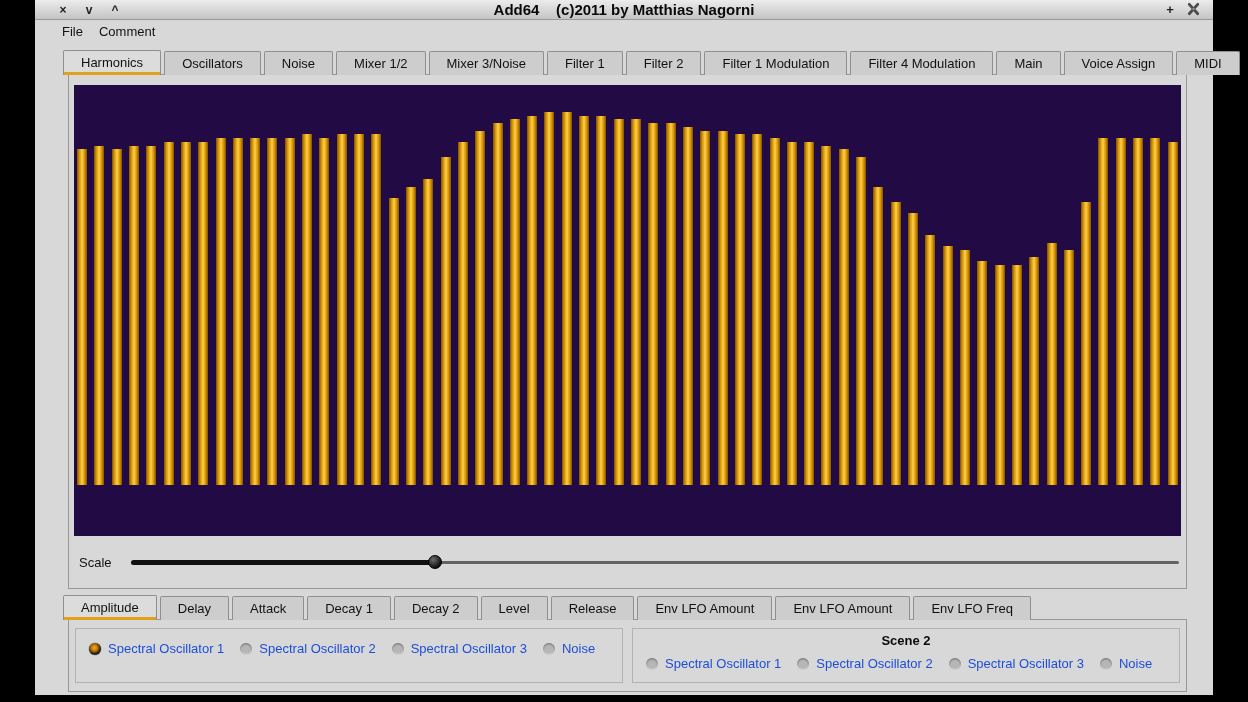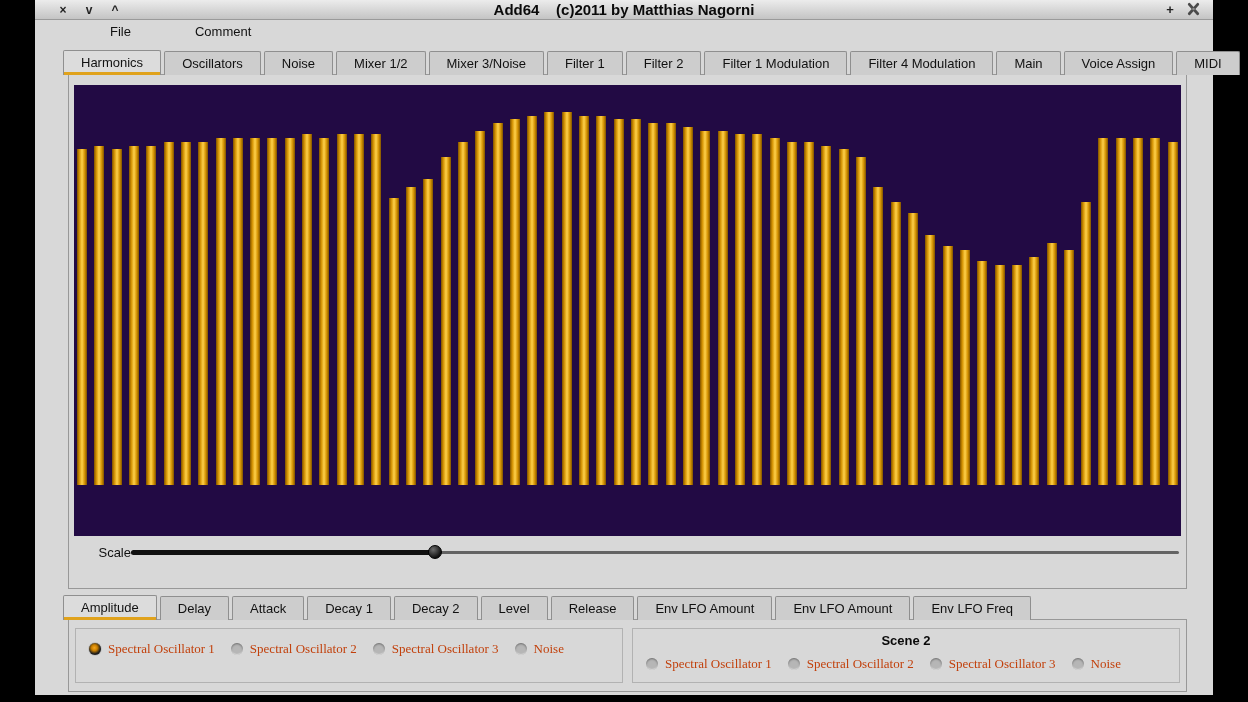--- a/index.html
+++ b/index.html
@@ -20,21 +20,21 @@
   }
   .tb-controls-left { display:flex; gap:14px; padding-left:22px; font-size:12px; font-weight:bold; color:#222; z-index:2; }
   .tb-btn { width:12px; text-align:center; line-height:18px; cursor:default; }
   .tb-title {
     position:absolute; left:0; right:0; text-align:center;
     font-weight:bold; font-size:15px; color:#0a0a0a; white-space:pre;
   }
   .tb-controls-right { margin-left:auto; display:flex; align-items:center; gap:10px; padding-right:12px; font-weight:bold; z-index:2; font-size:13px; color:#222; }
   
   .menubar { height:22px; display:flex; align-items:center; gap:2px; padding-left:20px; font-size:13px; color:#111; }
-  .menu-item { padding:2px 7px; cursor:default;margin-left:48px; }
+  .menu-item { padding:2px 7px; cursor:default; }
   
   .tabs { display:flex; align-items:flex-end; padding-left:28px; position:relative; z-index:2; }
   .tabs-main { margin-top:7px; }
   .tabs-param { margin-top:5px; }
   .tab {
     font-size:13px; color:#111; background:#cdcdcd;
     border:1px solid #8f8f8f; border-bottom:none;
     padding:4px 17px; margin-right:3px; border-radius:2px 2px 0 0;
     position:relative; top:1px; cursor:default; white-space:nowrap;
   }
@@ -49,34 +49,34 @@
   .chart {
     height:451px; background:#220a44; position:relative;
     display:flex; align-items:flex-end; justify-content:space-between;
     padding:0 3px 51px 3px;
   }
   .bar {
     width:10px;
     background: linear-gradient(90deg, #7e5200 0%, #d18f00 22%, #ffd14a 50%, #d18f00 78%, #7e5200 100%);
   }
   
-  .scale-row { display:flex; align-items:center; margin-top:3px; height:26px; padding-left:5px;text-align:right; }
+  .scale-row { display:flex; align-items:center; margin-top:13px; height:26px; padding-left:5px; }
   .scale-label { font-size:13px; color:#111; width:52px; }
   .slider { position:relative; flex:1; height:16px; margin-right:2px; }
   .slider-track { position:absolute; left:0; right:0; top:7px; height:3px; background:#636363; border-radius:2px; }
   .slider-fill { position:absolute; left:0; top:6px; height:5px; background:#101010; border-radius:3px; }
   .slider-handle {
     position:absolute; top:1px; width:14px; height:14px; border-radius:50%;
     background: radial-gradient(circle at 35% 30%, #6e6e6e, #101010 72%);
     border:1px solid #000; transform:translateX(-50%);
   }
   
   .scene-box { flex:1; border:1px solid #b2b2b2; background:#d8d8d8; padding:4px 0 0 0; }
   .scene-title { text-align:center; font-weight:bold; font-size:13px; color:#0a0a0a; }
-  .radio-row { display:flex; align-items:center; gap:16px; padding:8px 0 0 13px; font-size:13px; color:#c2410c;font-family:Liberation Serif, serif; }
+  .radio-row { display:flex; align-items:center; gap:16px; padding:8px 0 0 13px; font-size:13px; color:#1d4ed8; }
   .radio-item { display:flex; align-items:center; gap:7px; cursor:default; }
   .radio {
     width:12px; height:12px; border-radius:50%; background:#b6b6b6; flex:none;
     box-shadow: inset 0 1px 2px rgba(0,0,0,.4), inset 0 -1px 1px rgba(255,255,255,.55);
   }
   .radio.selected {
     background: radial-gradient(circle at 45% 40%, #f7a81f 0%, #c97f00 30%, #1c1c1c 62%);
     box-shadow: 0 0 1px #000;
   }
   .tool-icon-svg { display:block; }

